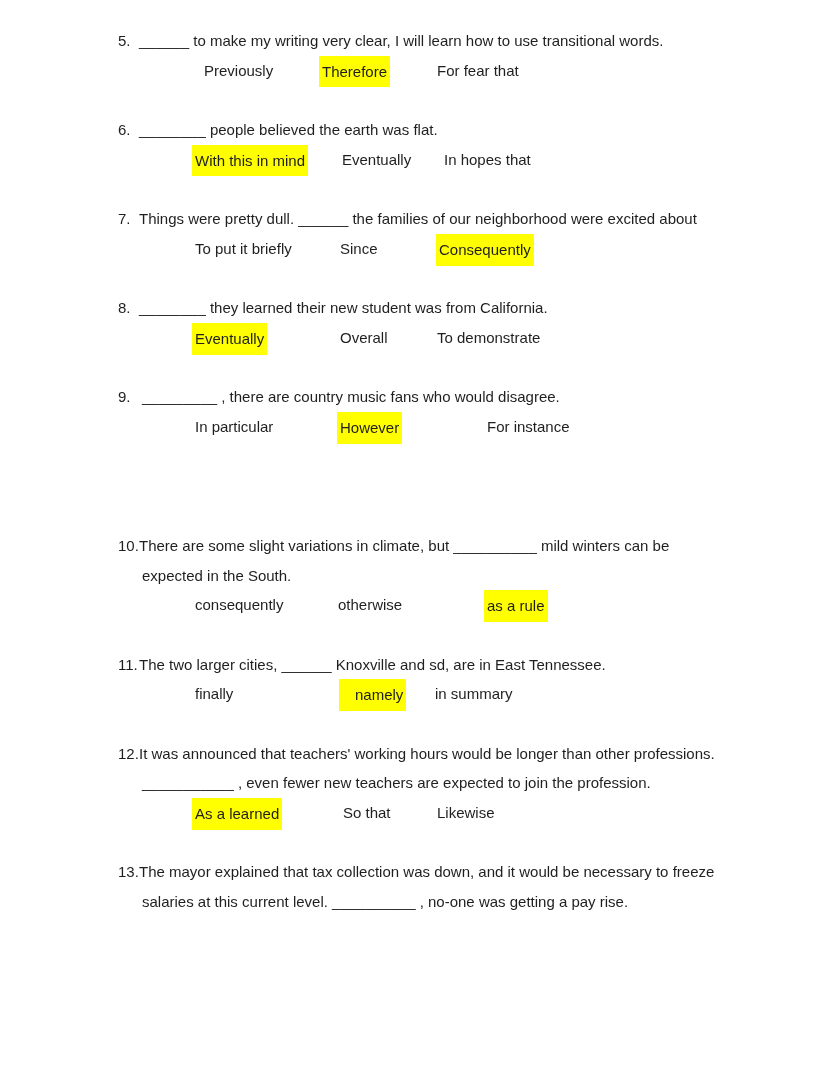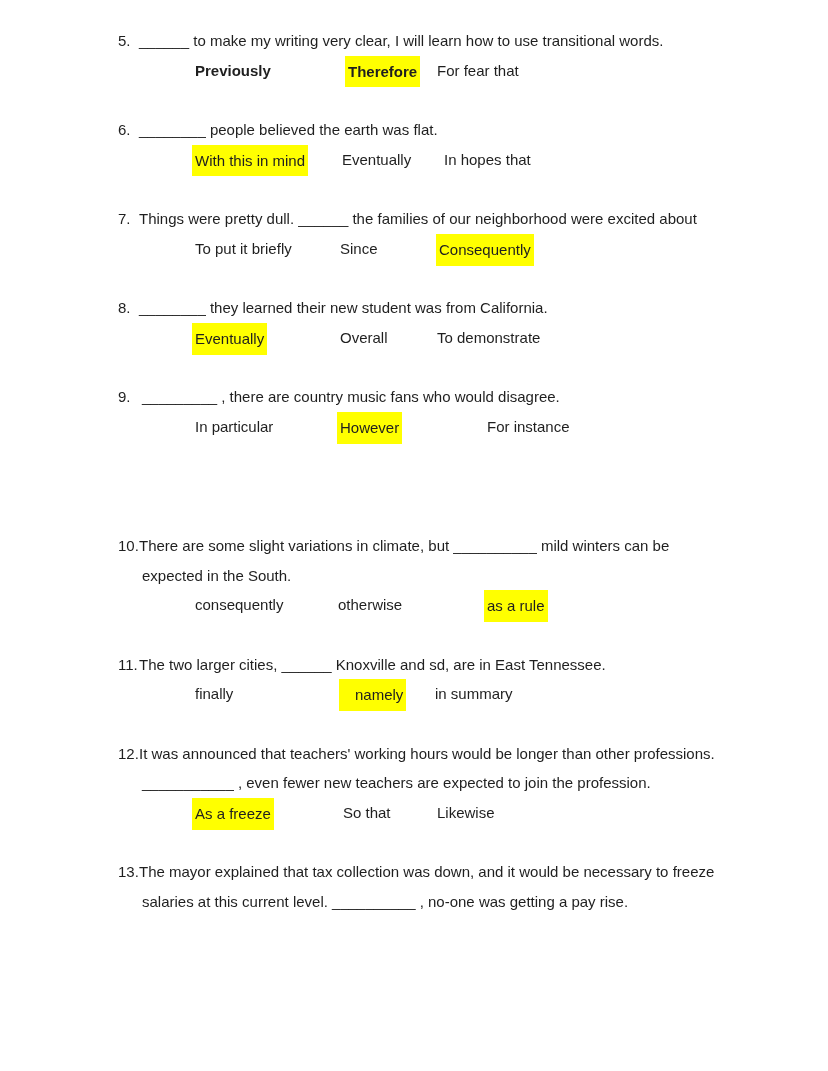--- a/index.html
+++ b/index.html
@@ -60,22 +60,22 @@
 <body>
 
 <main class="page" style="background: rgb(255, 255, 255); color: rgb(31, 31, 31);">
   <div class="content" id="content">
       <div class="question-block">
         <div class="line">
           <span class="qnum">5.</span>
           <span class="qtext-first">______ to make my writing very clear, I will learn how to use transitional words.</span>
         </div>
         <div class="line options-row">
-          <span class="opt" style="left: 195px; font-weight: bold;">Previously</span>
-          <span class="opt hl" style="left: 348px; font-weight: bold;">Therefore</span>
+          <span class="opt" style="left: 204px;">Previously</span>
+          <span class="opt hl" style="left: 322px;">Therefore</span>
           <span class="opt" style="left: 437px;">For fear that</span>
         </div>
       </div>
       <div class="spacer" style="height: 29.7px;"></div>
       <div class="question-block">
         <div class="line">
           <span class="qnum">6.</span>
           <span class="qtext-first">________ people believed the earth was flat.</span>
         </div>
         <div class="line options-row">
@@ -152,21 +152,21 @@
       <div class="spacer" style="height: 29.7px;"></div>
       <div class="question-block">
         <div class="line">
           <span class="qnum">12.</span>
           <span class="qtext-first">It was announced that teachers' working hours would be longer than other professions.</span>
         </div>
         <div class="line">
           <span class="qtext-cont">___________ , even fewer new teachers are expected to join the profession.</span>
         </div>
         <div class="line options-row">
-          <span class="opt hl" style="left: 195px;">As a freeze</span>
+          <span class="opt hl" style="left: 195px;">As a learned</span>
           <span class="opt" style="left: 343px;">So that</span>
           <span class="opt" style="left: 437px;">Likewise</span>
         </div>
       </div>
       <div class="spacer" style="height: 29.7px;"></div>
       <div class="question-block">
         <div class="line">
           <span class="qnum">13.</span>
           <span class="qtext-first">The mayor explained that tax collection was down, and it would be necessary to freeze</span>
         </div>

